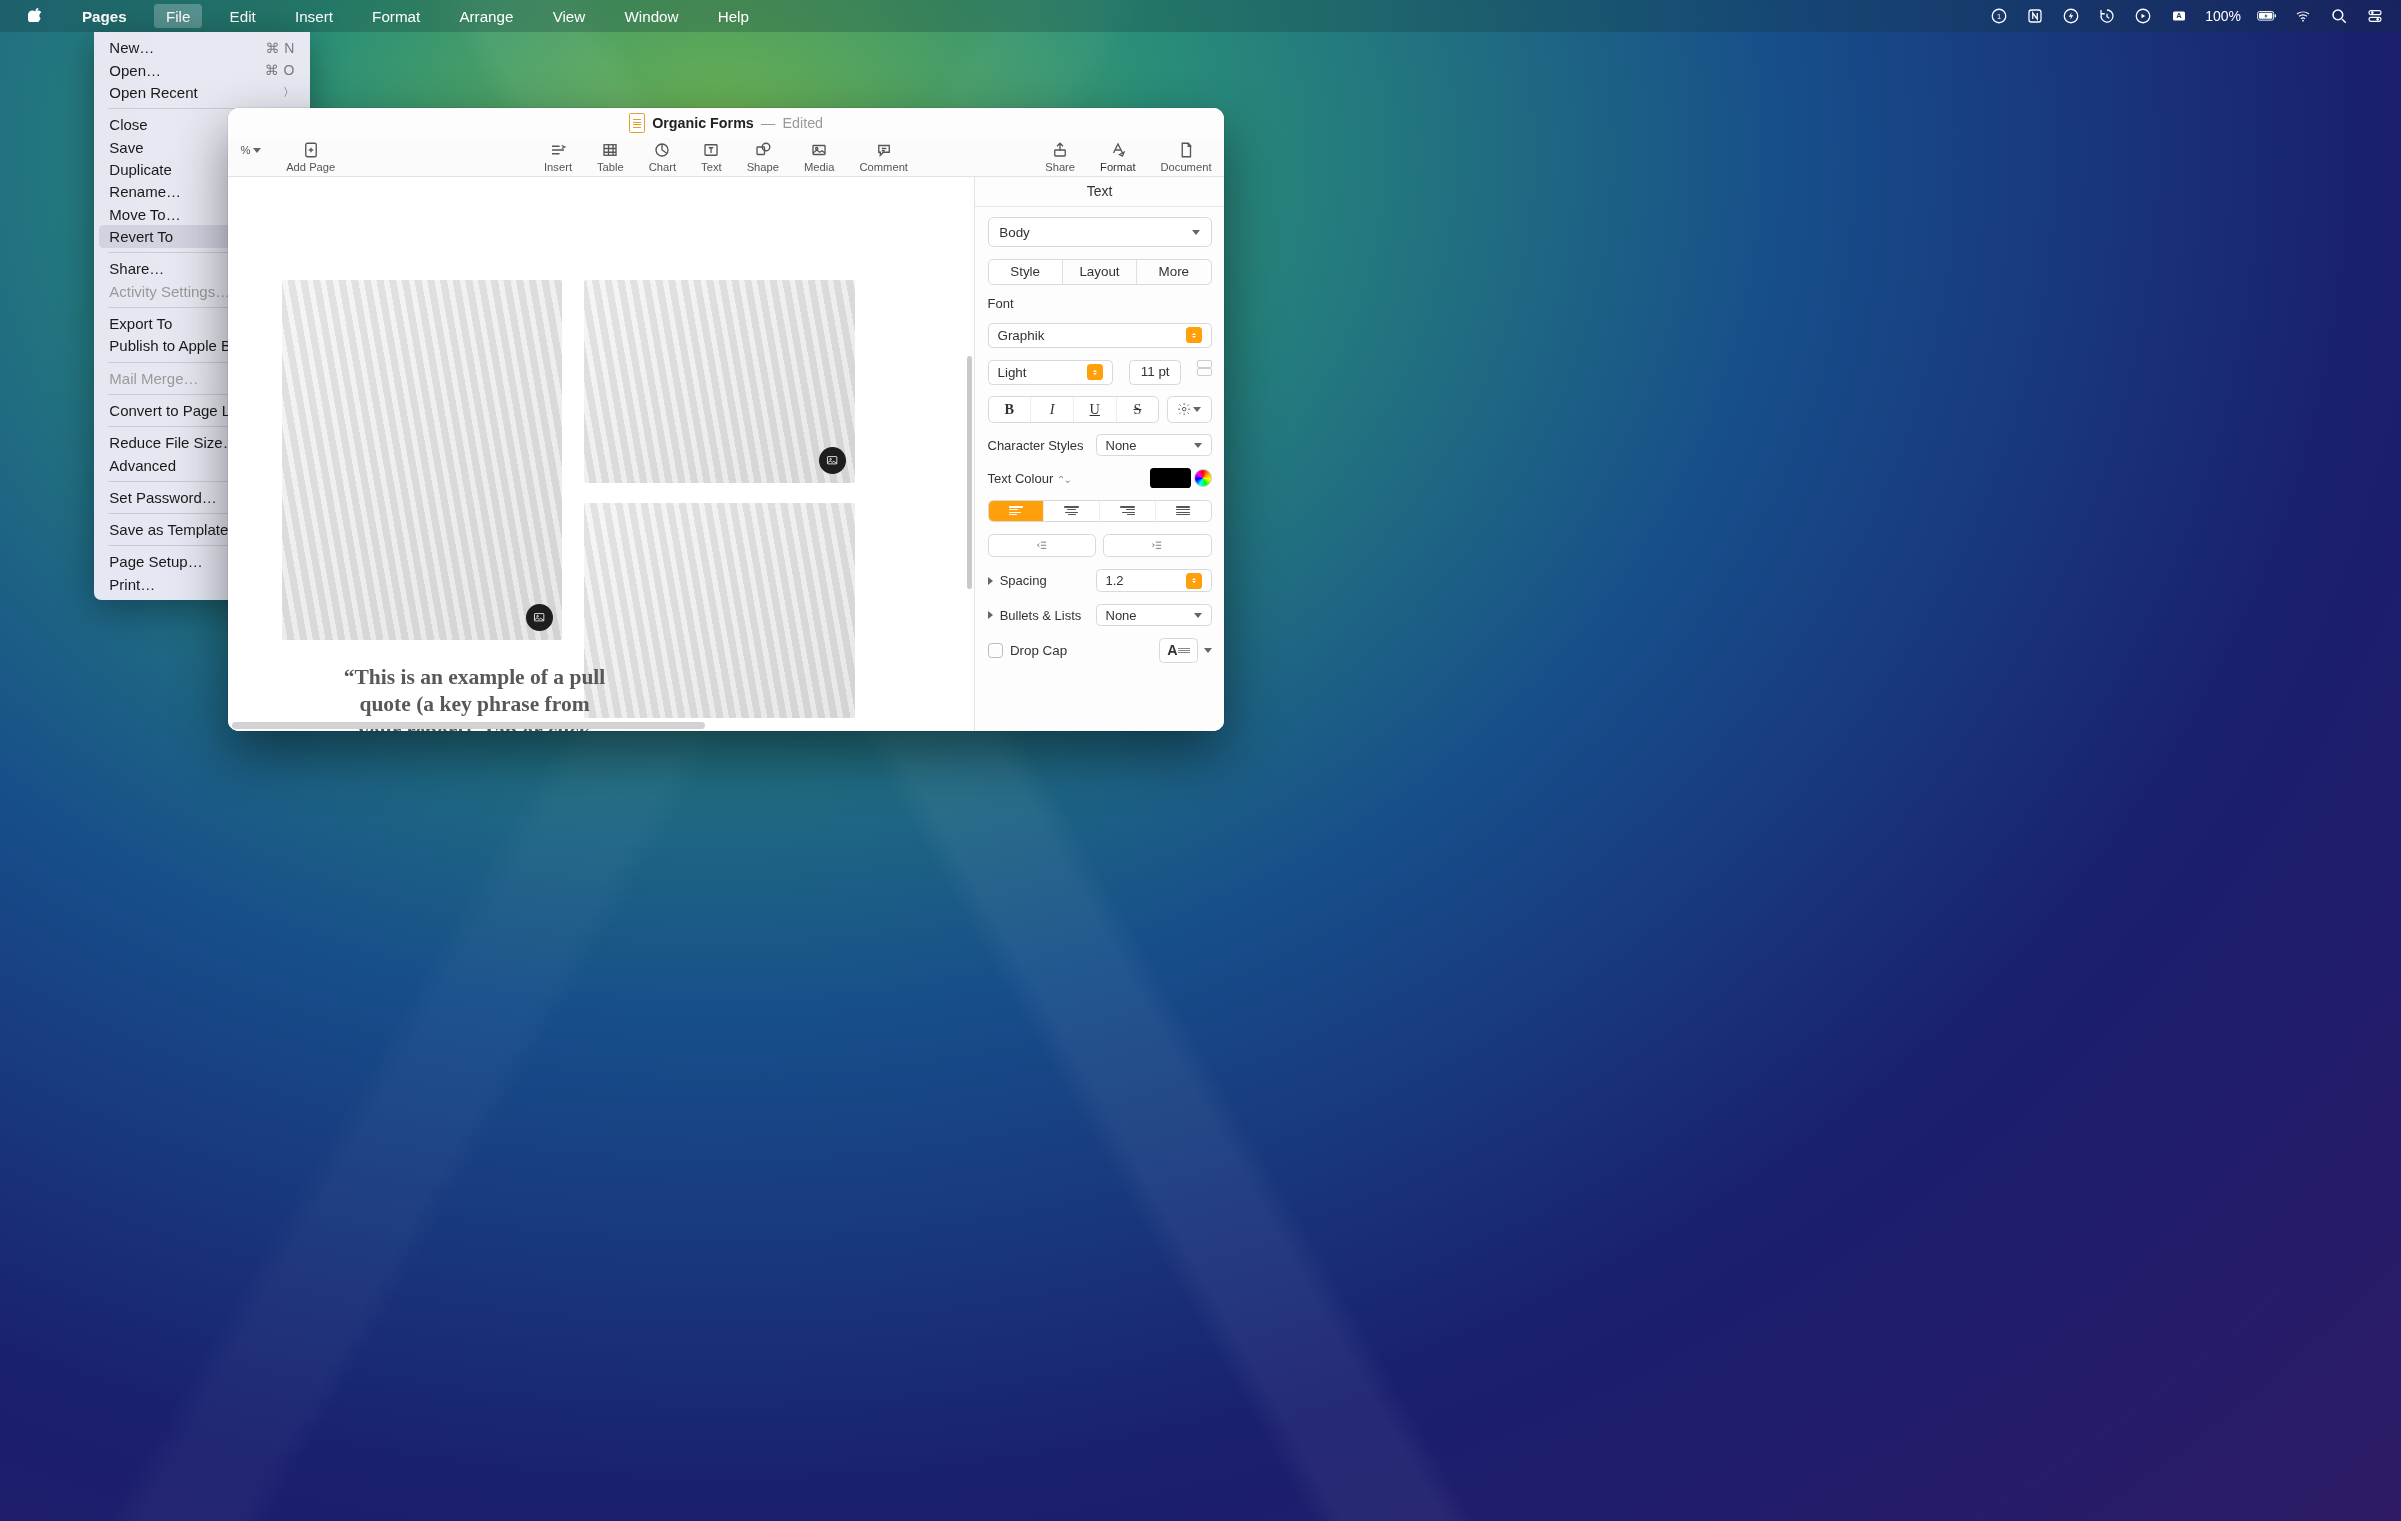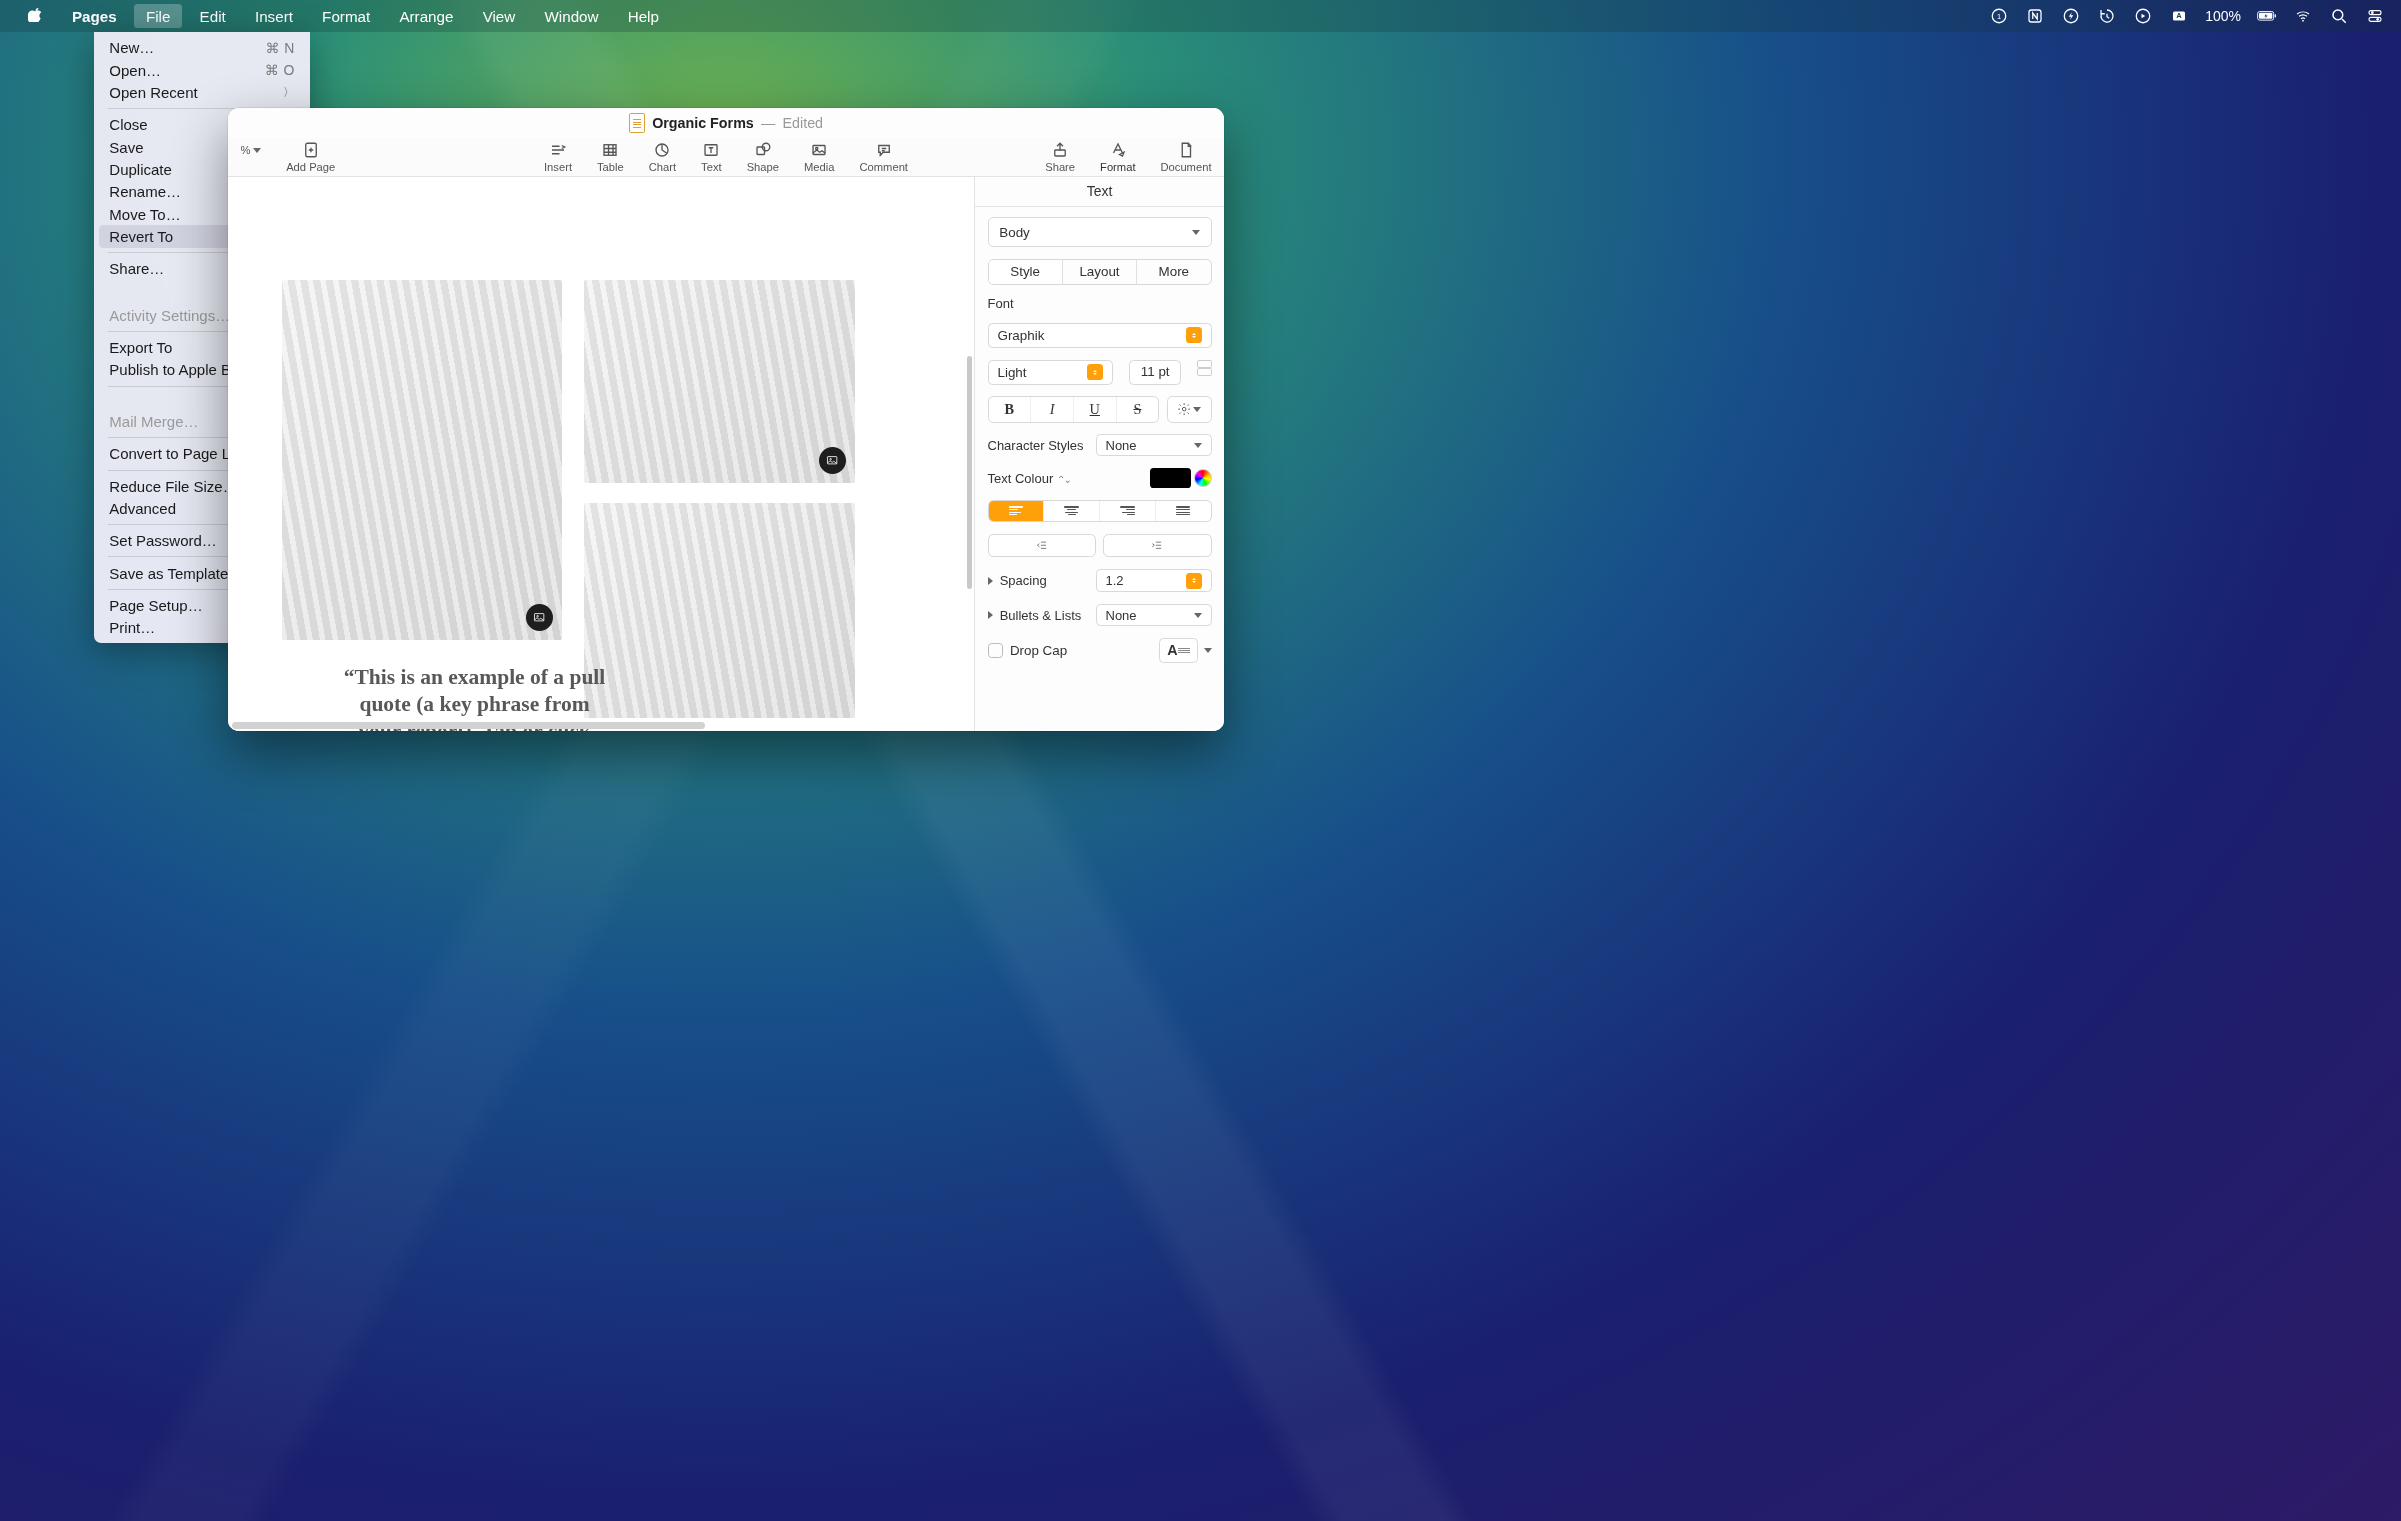--- a/index.html
+++ b/index.html
@@ -17,41 +17,41 @@
 
 
 .menubar {
   position: absolute; top: 0; left: 0; right: 0; height: 32px;
   display: flex; align-items: center; justify-content: space-between;
   padding: 0 16px 0 16px;
   color: #fff; font-size: 15.2px; font-weight: 400;
   background: rgba(20,50,50,0.25);
   backdrop-filter: blur(18px);
 }
-.menubar-left { display: flex; align-items: center; gap: 6px; }
+.menubar-left { display: flex; align-items: center; gap: 16px; }
 .menubar-item { padding: 3.6px 11.6px; border-radius: 3.6px; }
 .menubar-item.app { font-weight: 600; }
 .menubar-item.open { background: rgba(255,255,255,0.25); }
 .menubar-right { display: flex; align-items: center; gap: 16px; }
 .menubar-right .micon { width: 20px; height: 20px; display: flex; align-items: center; justify-content: center; }
 .menubar-right svg { stroke: #fff; fill: none; }
 
 
 .dropdown {
   position: absolute; top: 32px; left: 94px; width: 216px;
   background: rgba(240,238,248,0.95);
   backdrop-filter: blur(27px);
   border-radius: 0 0 7.2px 7.2px;
   padding: 4.5px;
   box-shadow: 0 9px 36px rgba(0,0,0,0.35);
   font-size: 15px; color: #1a1a1a;
 }
 .dd-item { display: flex; align-items: center; justify-content: space-between; padding: 2.7px 10.8px; border-radius: 4.5px; }
 .dd-item.highlight { background: rgba(180,180,200,0.4); }
-.dd-item.disabled { color: #9a9a9a; margin-top: 24px; }
+.dd-item.disabled { color: #9a9a9a; }
 .dd-shortcut { color: #7a7a7a; font-size: 14px; letter-spacing: 0.4px; }
 .dd-sep { height: 0.9px; background: rgba(0,0,0,0.12); margin: 4.5px 9px; }
 .dd-arrow { font-size: 11.6px; color: #555; }
 
 
 .submenu {
   position: absolute; top: 206px; left: 308px; width: 176px;
   background: rgba(244,244,248,0.98);
   border-radius: 7.2px; padding: 4.5px;
   box-shadow: 0 7.2px 27px rgba(0,0,0,0.35), 0 0 0 0.4px rgba(0,0,0,0.1);

